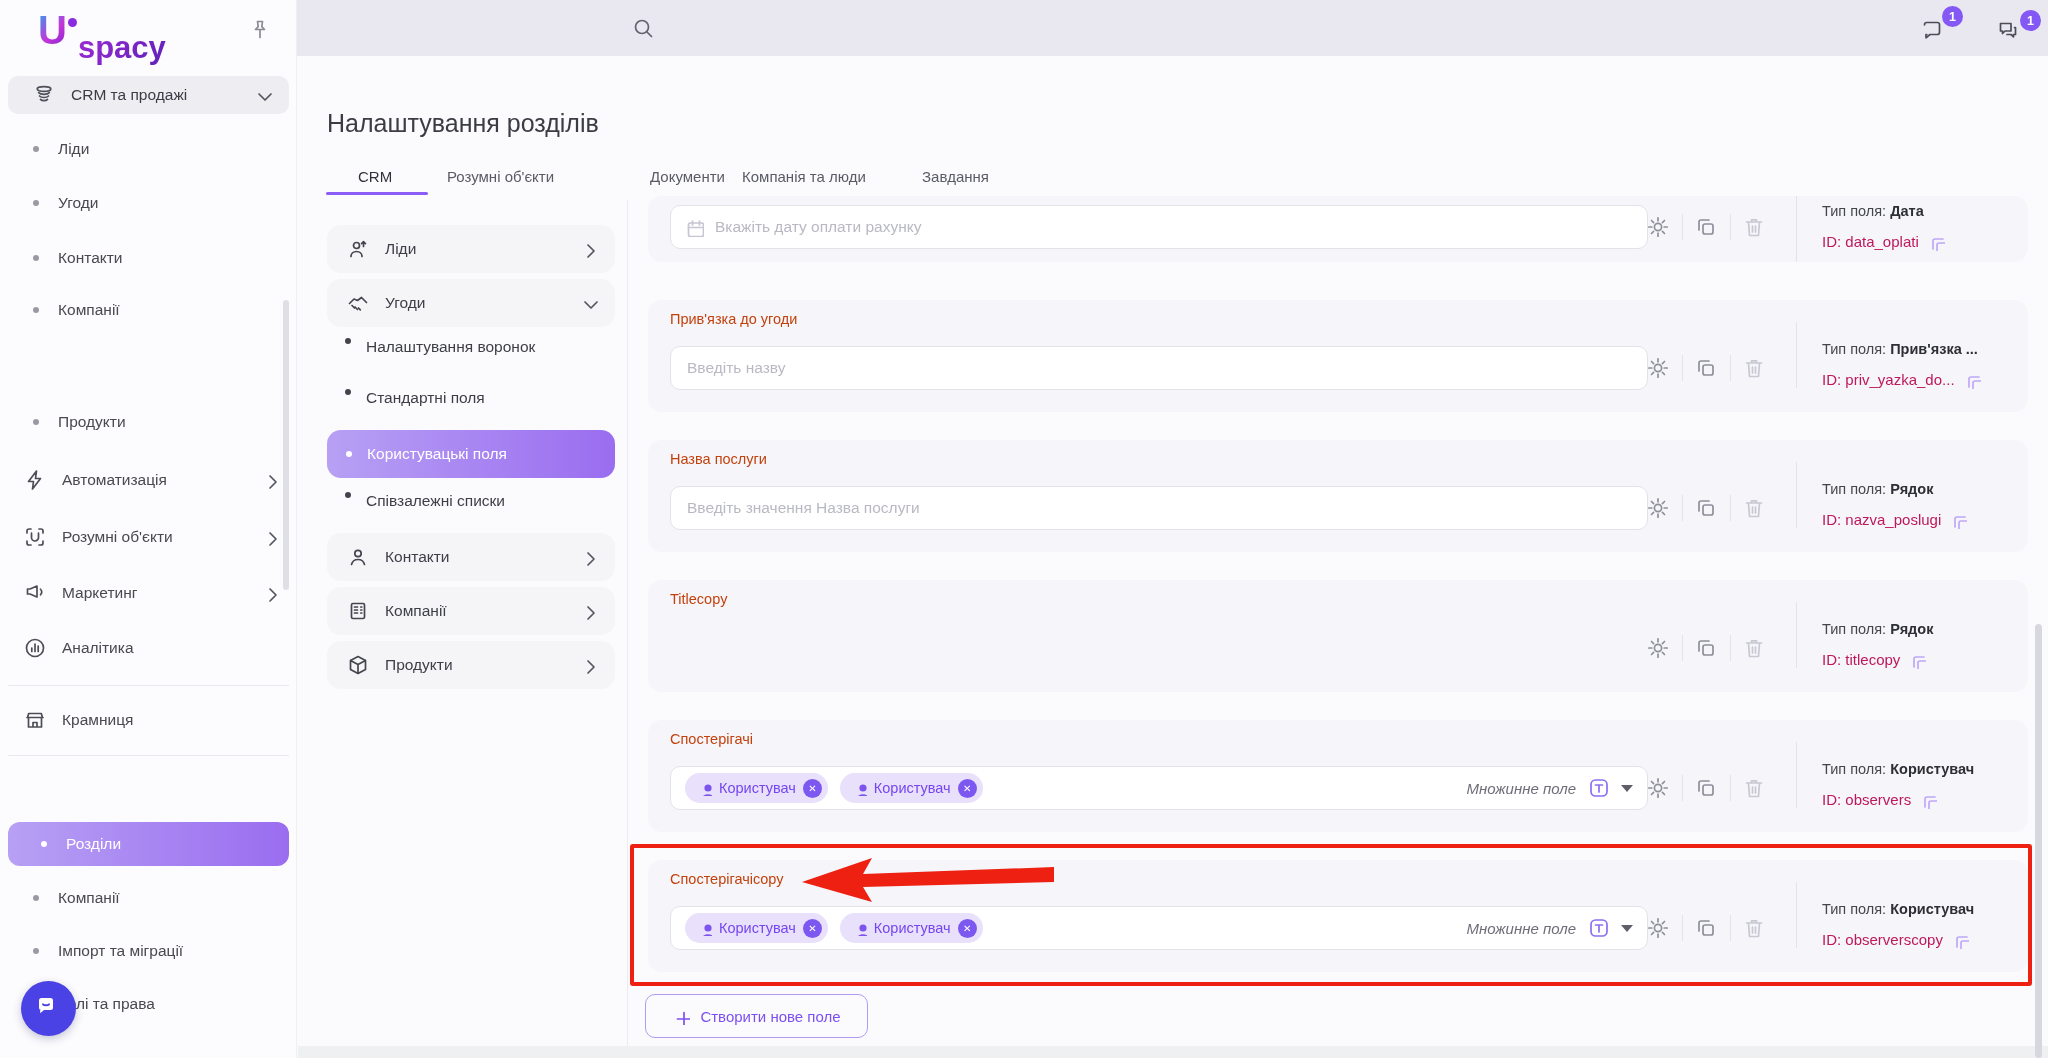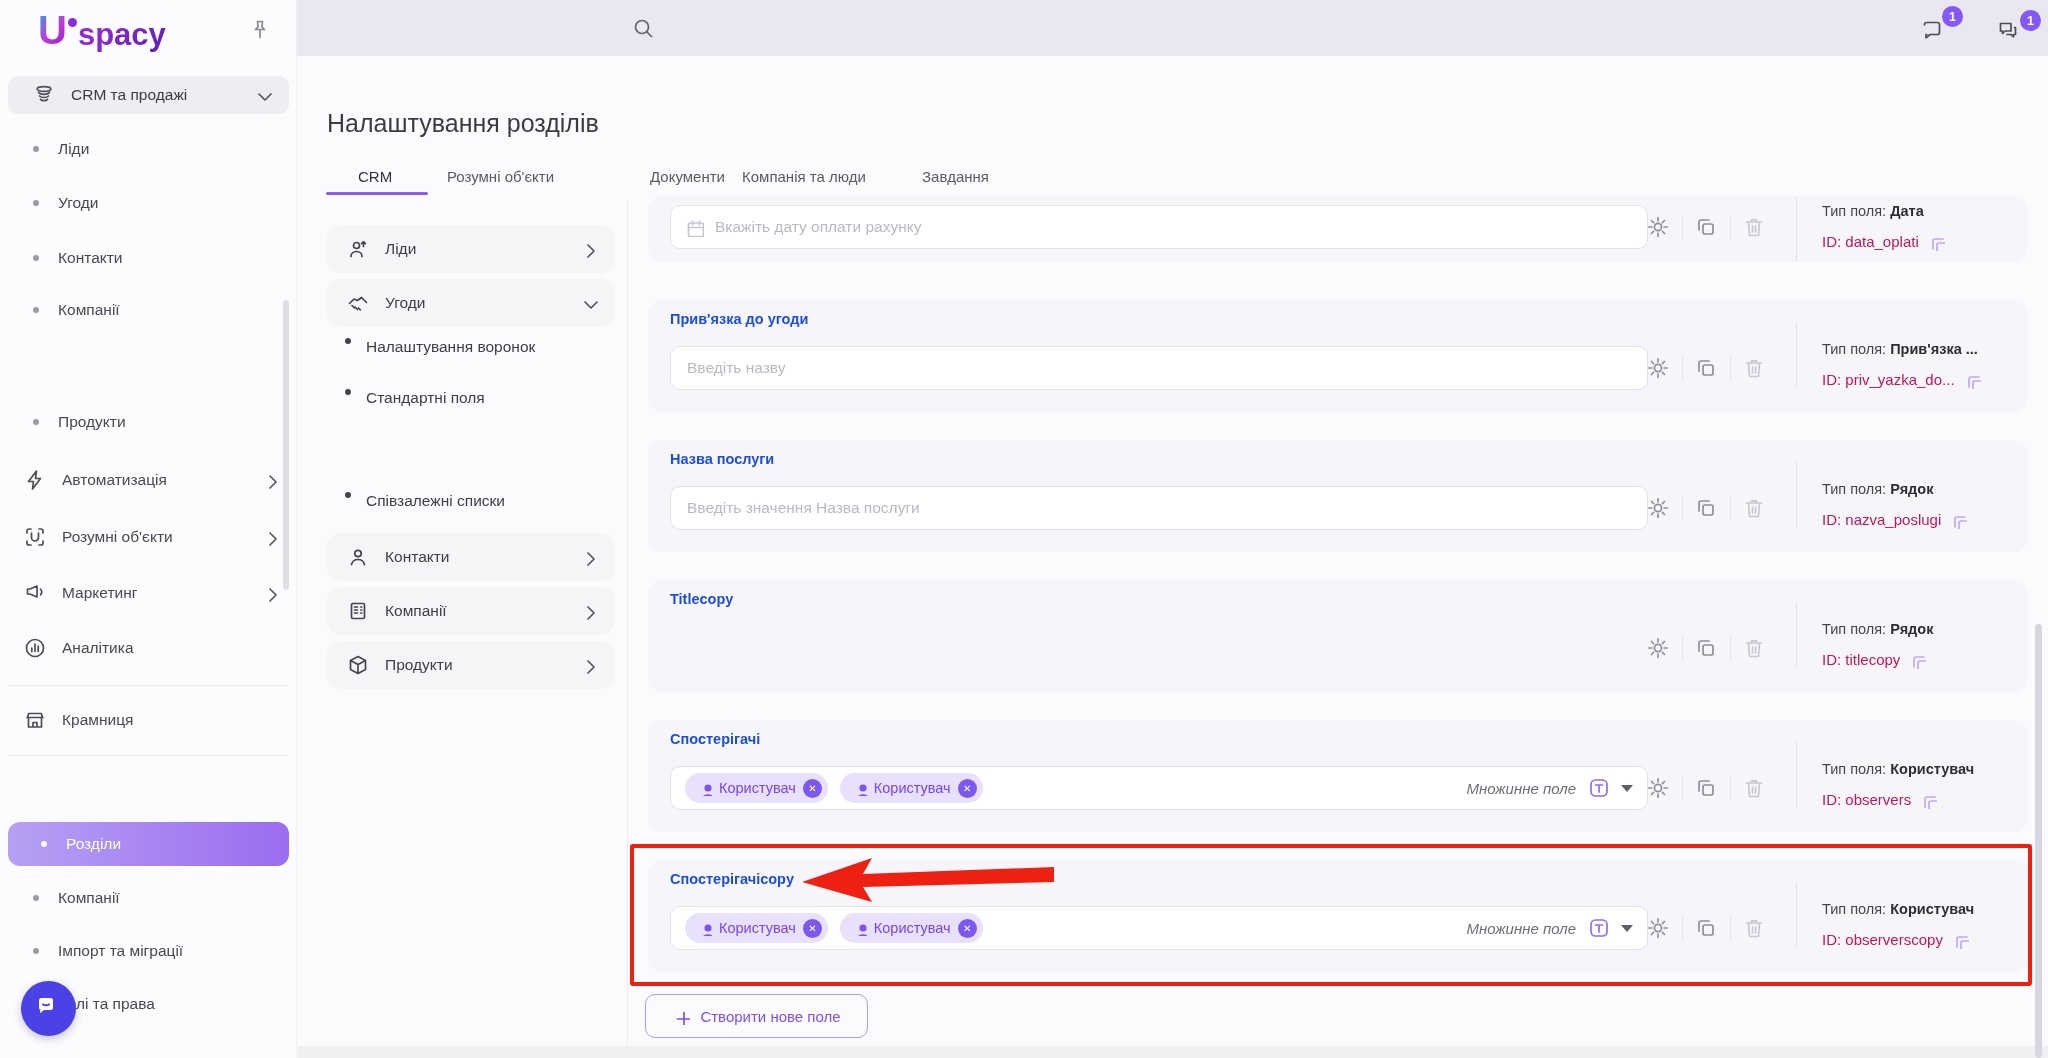--- a/index.html
+++ b/index.html
@@ -15,21 +15,21 @@
   .badge{position:absolute;width:21px;height:21px;border-radius:50%;background:#8458f4;color:#fff;
          font-size:12.5px;font-weight:700;display:flex;align-items:center;justify-content:center;}
 
   
   .sidebar{position:absolute;left:0;top:0;width:297px;height:1058px;background:#fcfcfe;border-right:1px solid #f0f0f4;z-index:3;}
   .logo{position:absolute;left:38px;top:10px;display:flex;align-items:flex-start;cursor:pointer;}
   .logo-u{font-size:40px;font-weight:800;line-height:40px;
           background:linear-gradient(135deg,#27a6ee 0%,#c437d6 55%,#7a1fd0 100%);
           -webkit-background-clip:text;background-clip:text;color:transparent;}
   .logo-dot{width:9px;height:9px;border-radius:50%;background:#8a2be2;margin:8px 1px 0 1px;}
-  .logo-rest{font-size:31px;font-weight:700;line-height:40px;margin-top:5px;
+  .logo-rest{font-size:31px;font-weight:700;line-height:40px;margin-top:18px;
           background:linear-gradient(135deg,#a22bd6 0%,#5b21b6 100%);
           -webkit-background-clip:text;background-clip:text;color:transparent;}
   .pin{position:absolute;left:248px;top:18px;width:24px;height:24px;color:#8b8b95;cursor:pointer;}
   .s-pill{position:absolute;left:8px;width:281px;height:38px;border-radius:10px;background:#ededf2;
           display:flex;align-items:center;font-size:15.5px;color:#3c3c46;cursor:pointer;}
   .s-pill .s-ic{width:24px;height:24px;margin:0 15px 0 24px;color:#4f4f59;}
   .s-pill .chev{margin-left:auto;margin-right:16px;width:20px;height:20px;color:#55555f;}
   .s-item{position:absolute;left:0;width:297px;height:40px;display:flex;align-items:center;
           font-size:15.5px;color:#49494f;cursor:pointer;}
   .dot{width:6px;height:6px;border-radius:50%;background:#9a9aa4;margin:0 19px 0 33px;flex:none;}
@@ -58,21 +58,21 @@
   .m-pill .chev{margin-left:auto;width:20px;height:20px;color:#55555f;}
   .m-sub{position:absolute;left:345px;height:26px;display:flex;align-items:flex-start;font-size:15.5px;color:#3e3e48;cursor:pointer;}
   .m-sub .dot{background:#43434c;margin:0 15px 0 0;}
   .m-active{position:absolute;left:327px;width:288px;height:48px;border-radius:14px;cursor:pointer;
           background:linear-gradient(90deg,#b7a0f4,#9a6df0);display:flex;align-items:center;
           padding:0 16px 0 19px;font-size:15.5px;color:#fff;}
   .m-active .dot{background:#fff;margin:0 15px 0 0;}
 
   
   .card{position:absolute;left:648px;width:1380px;height:112px;background:#f6f6fa;border-radius:14px;}
-  .f-label{position:absolute;left:22px;top:11px;font-size:14.5px;color:#1d4ed8;font-weight:bold;}
+  .f-label{position:absolute;left:22px;top:11px;font-size:14.5px;color:#c2410c;}
   .f-input{position:absolute;left:22px;top:46px;width:978px;height:44px;border:1px solid #e2e2ea;border-radius:10px;
            background:#fff;font-size:15.5px;color:#3c3c45;padding:0 16px;outline:none;
            font-family:"Liberation Sans","DejaVu Sans",sans-serif;}
   .f-input::placeholder{color:#b9b9c3;}
   .with-cal{padding-left:44px;}
   .cal-ic{position:absolute;left:36px;width:20px;height:20px;color:#c6c6d4;}
   .chips-box{position:absolute;left:22px;top:46px;width:978px;height:44px;border:1px solid #e2e2ea;border-radius:10px;
            background:#fff;display:flex;align-items:center;padding:0 14px;cursor:text;}
   .chip{display:flex;align-items:center;height:30px;border-radius:15px;background:#e9e0fb;padding:0 6px 0 11px;
         margin-right:12px;cursor:default;}
@@ -363,20 +363,24 @@
       </svg>
   </div>
   <div class="m-sub" style="top:338px">
       <span class="dot"></span>
       <span>Налаштування воронок</span>
     </div>
   <div class="m-sub" style="top:389px">
       <span class="dot"></span>
       <span>Стандартні поля</span>
     </div>
+  <div class="m-active" style="top:430px">
+      <span class="dot"></span>
+      <span>Користувацькі поля</span>
+    </div>
   <div class="m-sub" style="top:492px">
       <span class="dot"></span>
       <span>Співзалежні списки</span>
     </div>
   <div class="m-pill" style="top:533px">
     <svg class="m-ic">
         <use href="#i-person"></use>
       </svg>
     <span>Контакти</span>
     <svg class="chev">

